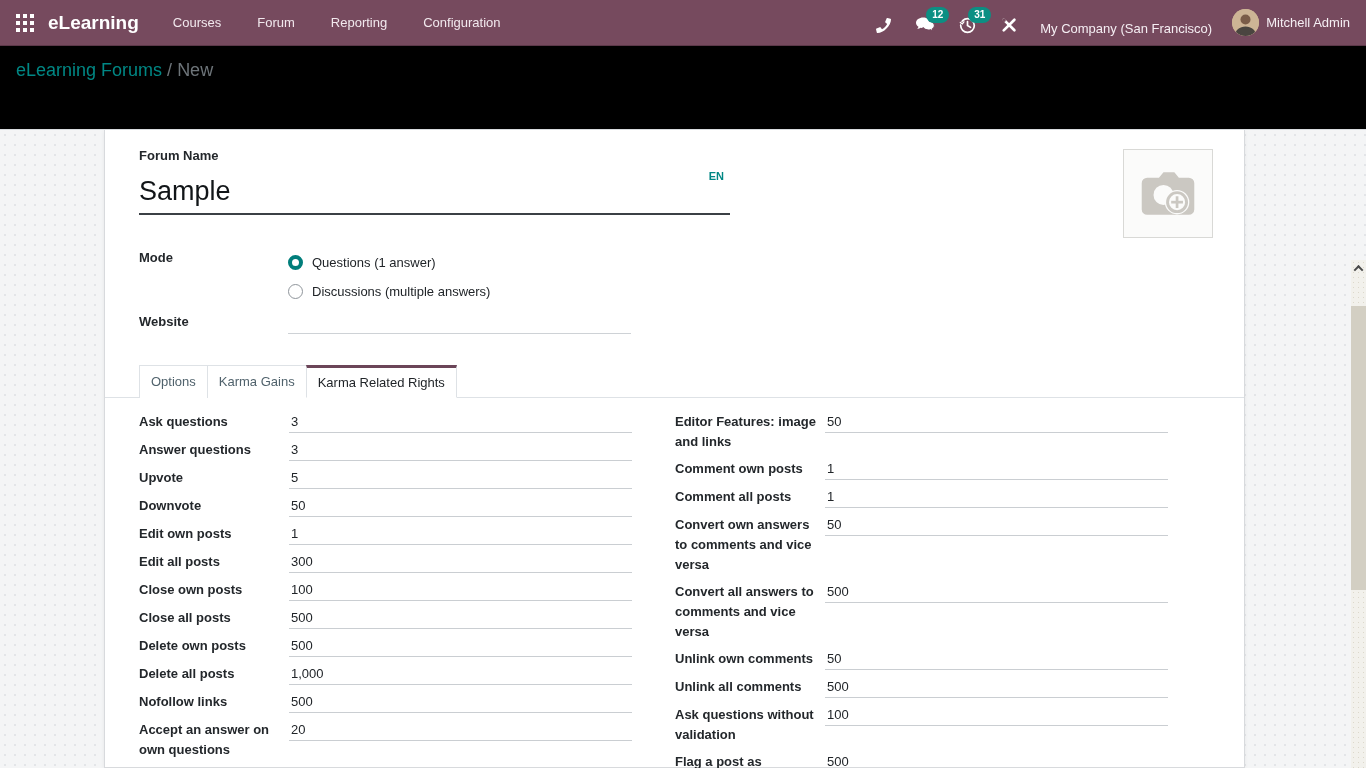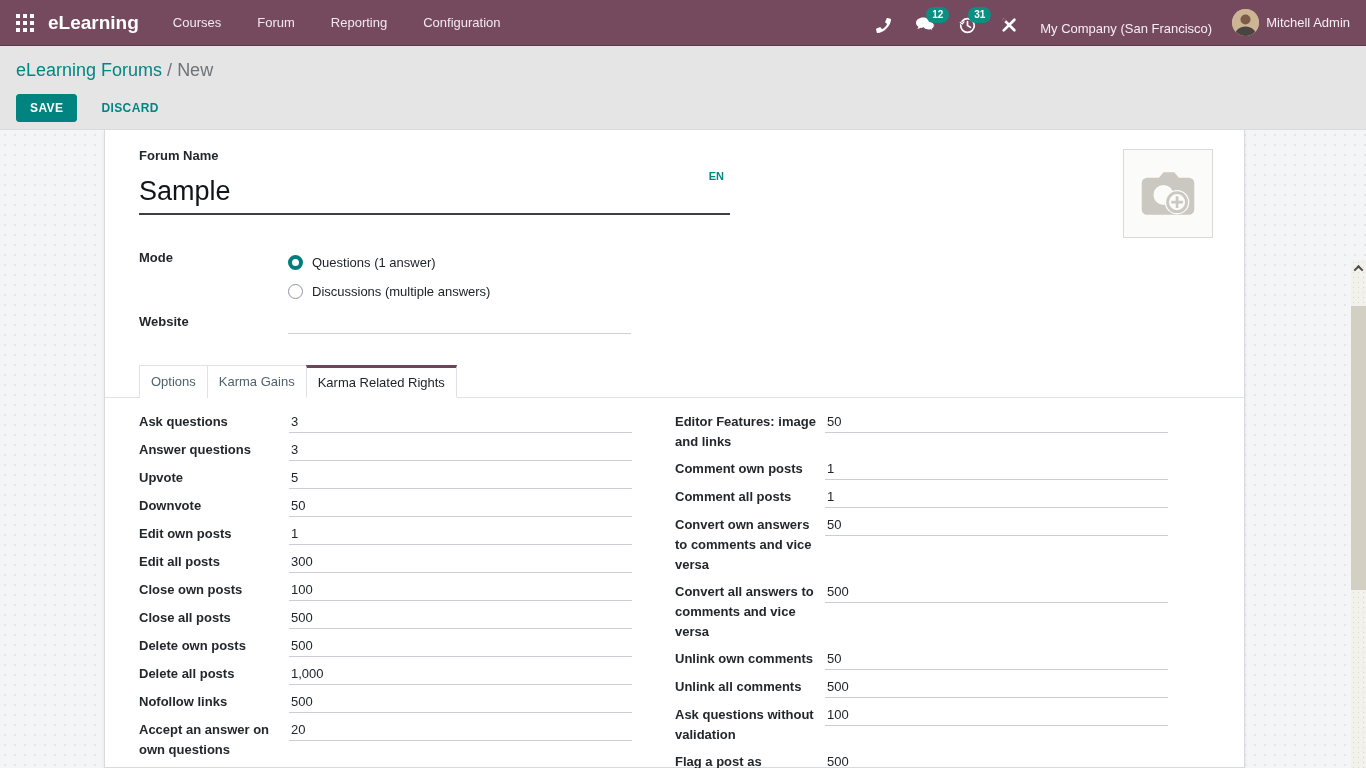--- a/index.html
+++ b/index.html
@@ -17,21 +17,21 @@
   .menu-item { color:#f2e9ee; font-size:13px; cursor:pointer; line-height:46px; }
   .nav-right { margin-left:auto; display:flex; align-items:flex-end; gap:20px; }
   .nav-icon-btn { position:relative; width:22px; height:22px; display:flex; align-items:center; justify-content:center; cursor:pointer; }
   .nav-badge { position:absolute; top:-7px; left:12px; background:#0C8F83; color:#fff; font-size:10px; line-height:10px;
                padding:3px 6px; border-radius:9px; font-weight:bold; }
   .nav-text { color:#f5eef3; font-size:13px; cursor:pointer; }
   .user-area { display:flex; align-items:center; gap:7px; cursor:pointer; }
   .avatar { width:27px; height:27px; border-radius:50%; overflow:hidden; background:#cdb495; flex-shrink:0; }
 
   
-  .control-panel { position:absolute; left:0; top:46px; width:1366px; height:84px; background:#e5e5e5;
+  .control-panel { position:absolute; left:0; top:46px; width:1366px; height:84px; background:#000000;
                    border-bottom:1px solid #d9dcdf; padding:12px 16px; z-index:20; }
   .breadcrumb { font-size:18px; line-height:24px; }
   .bc-parent { color:#008784; cursor:pointer; }
   .bc-sep, .bc-current { color:#6d7479; }
   .cp-buttons { margin-top:12px; display:flex; align-items:center; }
   .btn-save { background:#018380; color:#fff; border:1px solid #018380; font-size:12px; font-weight:bold;
               letter-spacing:.4px; padding:6px 13px; border-radius:3px; cursor:pointer; font-family:inherit; }
   .btn-discard { background:transparent; border:none; color:#008784; font-size:12px; font-weight:bold;
                  letter-spacing:.4px; margin-left:16px; cursor:pointer; font-family:inherit; padding:6px 8px; }
 
@@ -156,24 +156,20 @@
       </div>
     </div>
   </div>
 
   <div class="control-panel">
     <div class="breadcrumb">
       <span class="bc-parent">eLearning Forums</span>
       <span class="bc-sep">/</span>
       <span class="bc-current">New</span>
     </div>
-    <div class="cp-buttons">
-      <button class="btn-save">SAVE</button>
-      <button class="btn-discard">DISCARD</button>
-    </div>
   </div>
 
   <div class="content">
     <div class="sheet">
 
       <div class="name-block">
         <div class="field-label">Forum Name</div>
         <div class="name-input">Sample</div>
         <span class="lang-badge">EN</span>
       </div>

